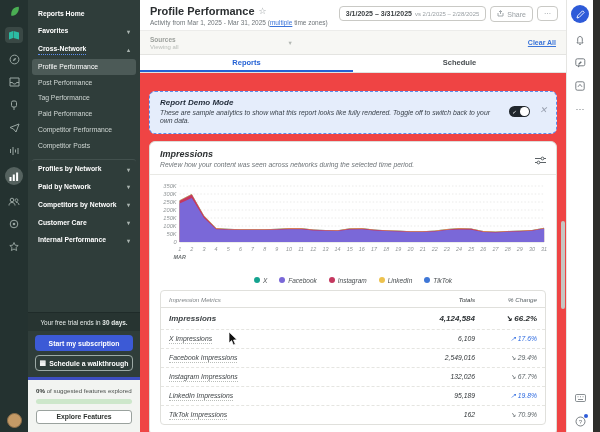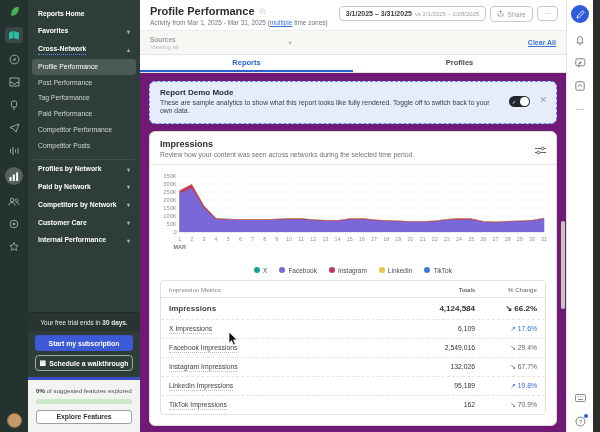--- a/index.html
+++ b/index.html
@@ -54,21 +54,21 @@
   .sources-row { display:flex; align-items:center; background:#f7f7f4; border-top:1px solid #ececea; border-bottom:1px solid #e4e4e1; padding:4px 10px; height:25px; }
   .sources-row .s-label { font-size:6.5px; font-weight:bold; color:#9b9f9b; }
   .sources-row .s-value { font-size:6px; color:#b8bcb8; margin-top:1px; }
   .sources-row .s-chev { margin-left:110px; color:#b3b7b3; font-size:6.5px; }
   .sources-row .clear { margin-left:auto; font-size:7px; font-weight:bold; color:#3a74d9; text-decoration:underline; }
 
   .tabbar { display:flex; background:#fff; border-bottom:1px solid #e2e2df; height:18px; }
   .tab { flex:1; display:flex; align-items:center; justify-content:center; font-size:7.5px; font-weight:bold; color:#474c4f; border-bottom:2px solid transparent; }
   .tab.active { color:#2562d4; border-bottom-color:#2562d4; }
 
-  .content { flex:1; background:#701a75; padding:8px 9px; overflow:hidden; position:relative; }
+  .content { flex:1; background:#ef4444; padding:18px 9px; overflow:hidden; position:relative;font-style:italic; }
 
   .demo-banner { position:relative; background:#e5edfb; border:1px dashed #5b8def; border-radius:6px; padding:6px 56px 7px 10px; margin-bottom:7px; }
   .demo-banner h3 { font-size:8px; color:#1f2937; }
   .demo-banner p { font-size:6.8px; color:#39414a; margin-top:2px; line-height:1.25; }
   .toggle { position:absolute; right:26px; top:14px; width:21px; height:11px; border-radius:6px; background:#20262c; display:flex; align-items:center; }
   .toggle .check { color:#fff; font-size:5px; margin-left:3px; }
   .toggle .knob { position:absolute; right:1.5px; width:8.5px; height:8.5px; border-radius:50%; background:#fff; }
   .banner-close { position:absolute; right:9px; top:13px; font-size:9px; color:#9aa2b1; }
 
   .card { background:#fff; border:1px solid #dddcd7; border-radius:6px; }
@@ -299,21 +299,21 @@
     <span class="s-chev">▾</span>
     <span class="clear">Clear All</span>
   </div>
 
   <div class="tabbar">
 
   <div class="tab active">
         <span>Reports</span>
       </div>
       <div class="tab">
-        <span>Profiles</span>
+        <span>Schedule</span>
       </div>
     </div>
 
   <div class="content">
 
     <div class="demo-banner">
       <h3>Report Demo Mode</h3>
       <p>These are sample analytics to show what this report looks like fully rendered. Toggle off to switch back to your own data.</p>
       <div class="toggle">
         <span class="check">✓</span>

